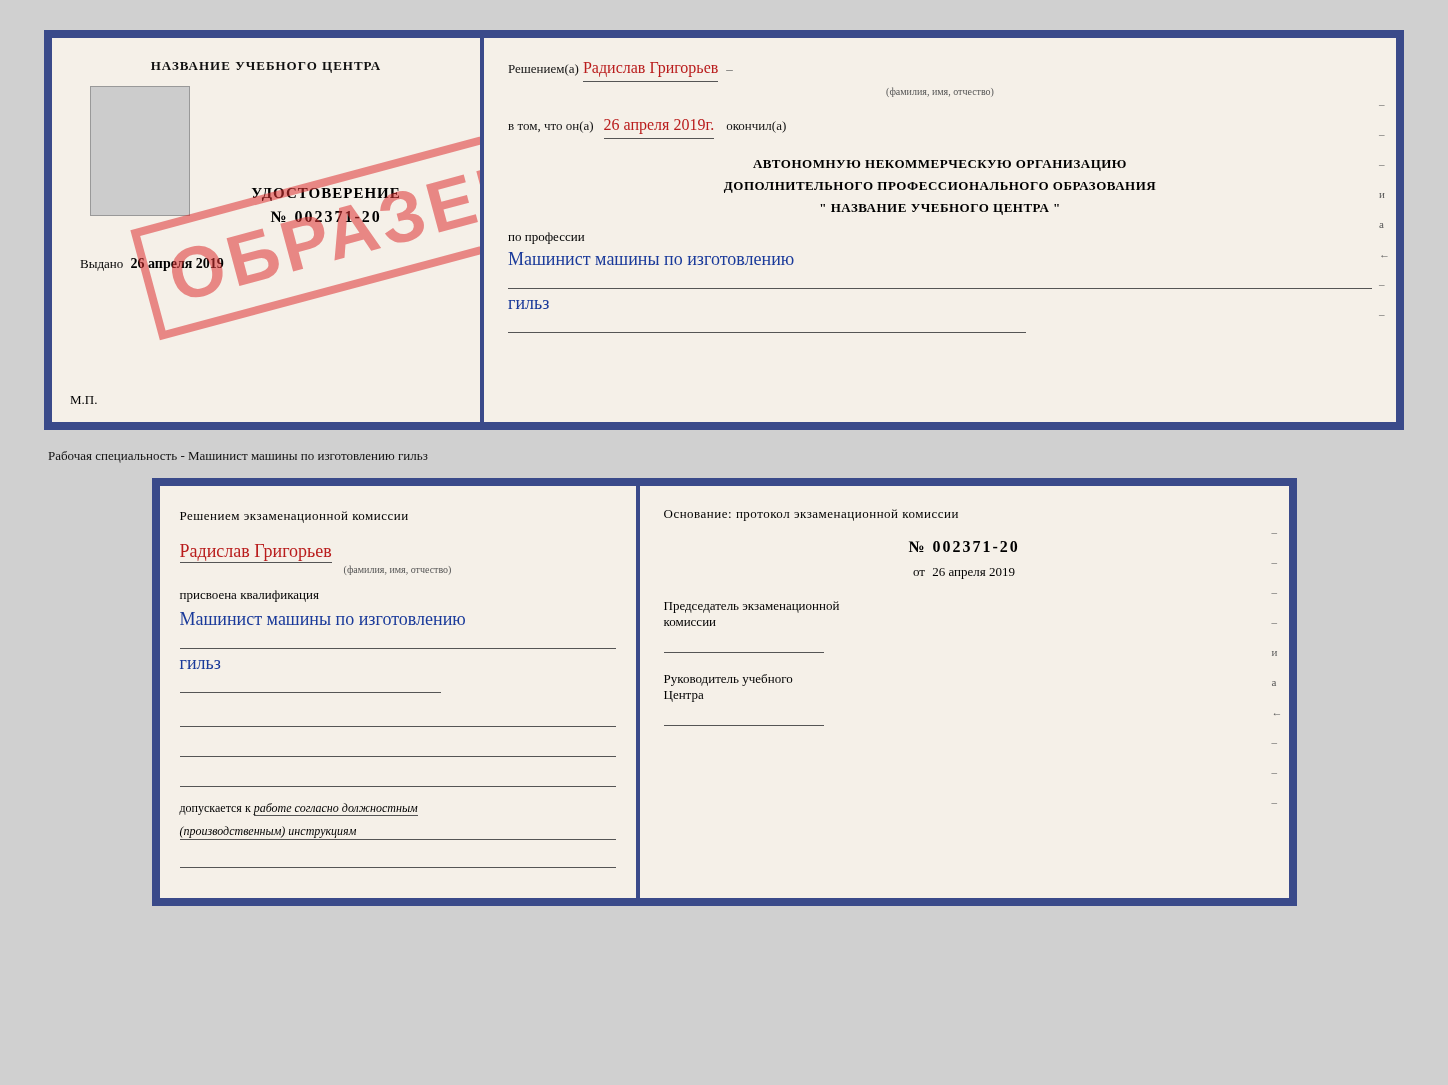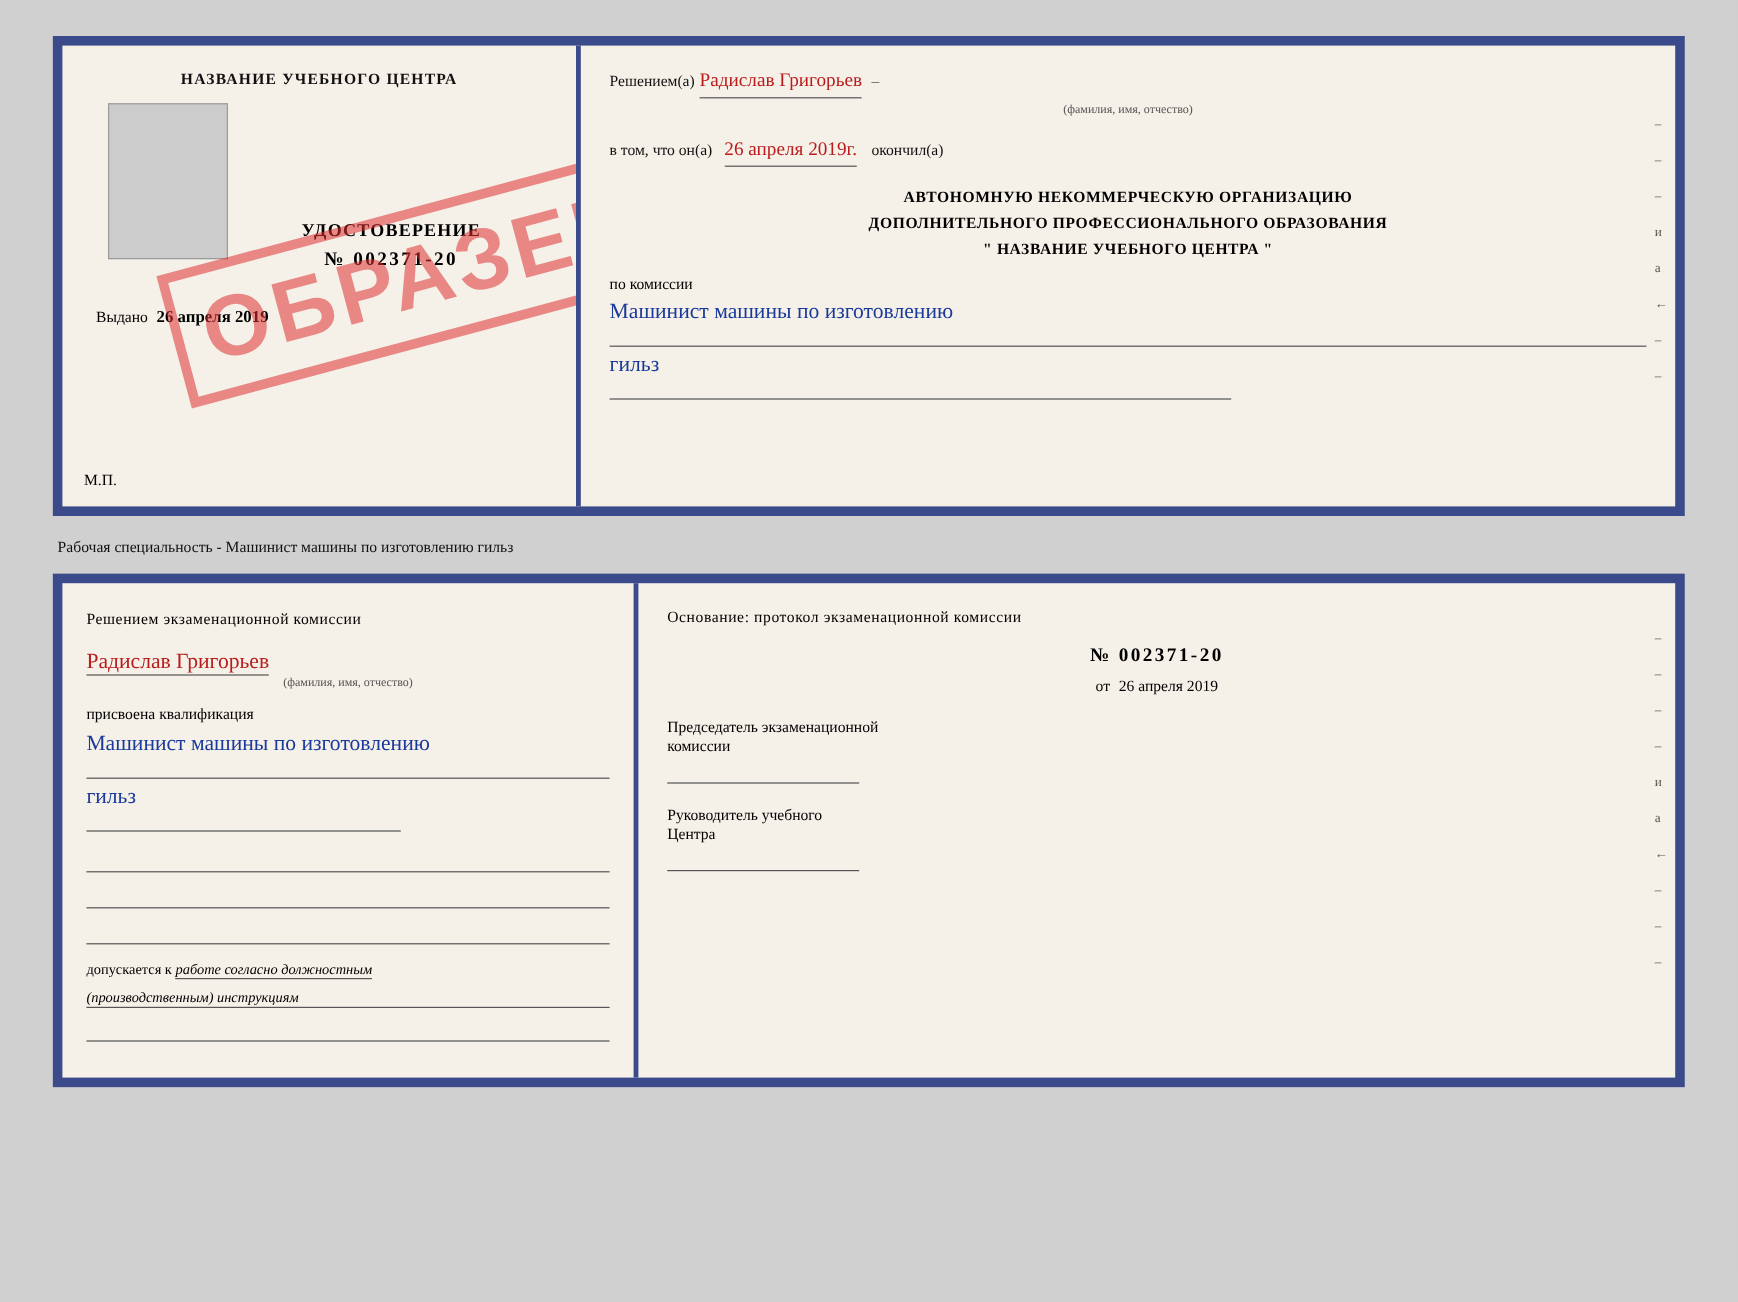--- a/index.html
+++ b/index.html
@@ -171,21 +171,21 @@
     .middle-label {
       width: 1360px;
       font-size: 13px;
       color: #111;
       margin-bottom: 14px;
       padding-left: 4px;
     }
 
     
     .document-bottom {
-      width: 1360px;
+      width: 1145px;
       border: 8px solid #3a4a8a;
       background: #f5f0e8;
       display: flex;
       min-height: 370px;
     }
 
     
     .doc-bottom-left {
       width: 480px;
       border-right: 4px solid #3a4a8a;
@@ -315,21 +315,21 @@
       <span style="margin-left:12px; color:#111;">окончил(а)</span>
     </div>
 
     <div class="block-center">
       <div>АВТОНОМНУЮ НЕКОММЕРЧЕСКУЮ ОРГАНИЗАЦИЮ</div>
       <div>ДОПОЛНИТЕЛЬНОГО ПРОФЕССИОНАЛЬНОГО ОБРАЗОВАНИЯ</div>
       <div>"  НАЗВАНИЕ УЧЕБНОГО ЦЕНТРА  "</div>
     </div>
 
     <div class="profession-block">
-      <div style="margin-bottom:4px;">по комиссии</div>
+      <div style="margin-bottom:4px;">по профессии</div>
       <span class="handwritten-lg">Машинист машины по изготовлению</span>
       <span class="handwritten-lg" style="width:60%; display:inline-block;">гильз</span>
     </div>
 
     <div class="side-marks">
       <span>–</span>
       <span>–</span>
       <span>–</span>
       <span>и</span>
       <span>а</span>

